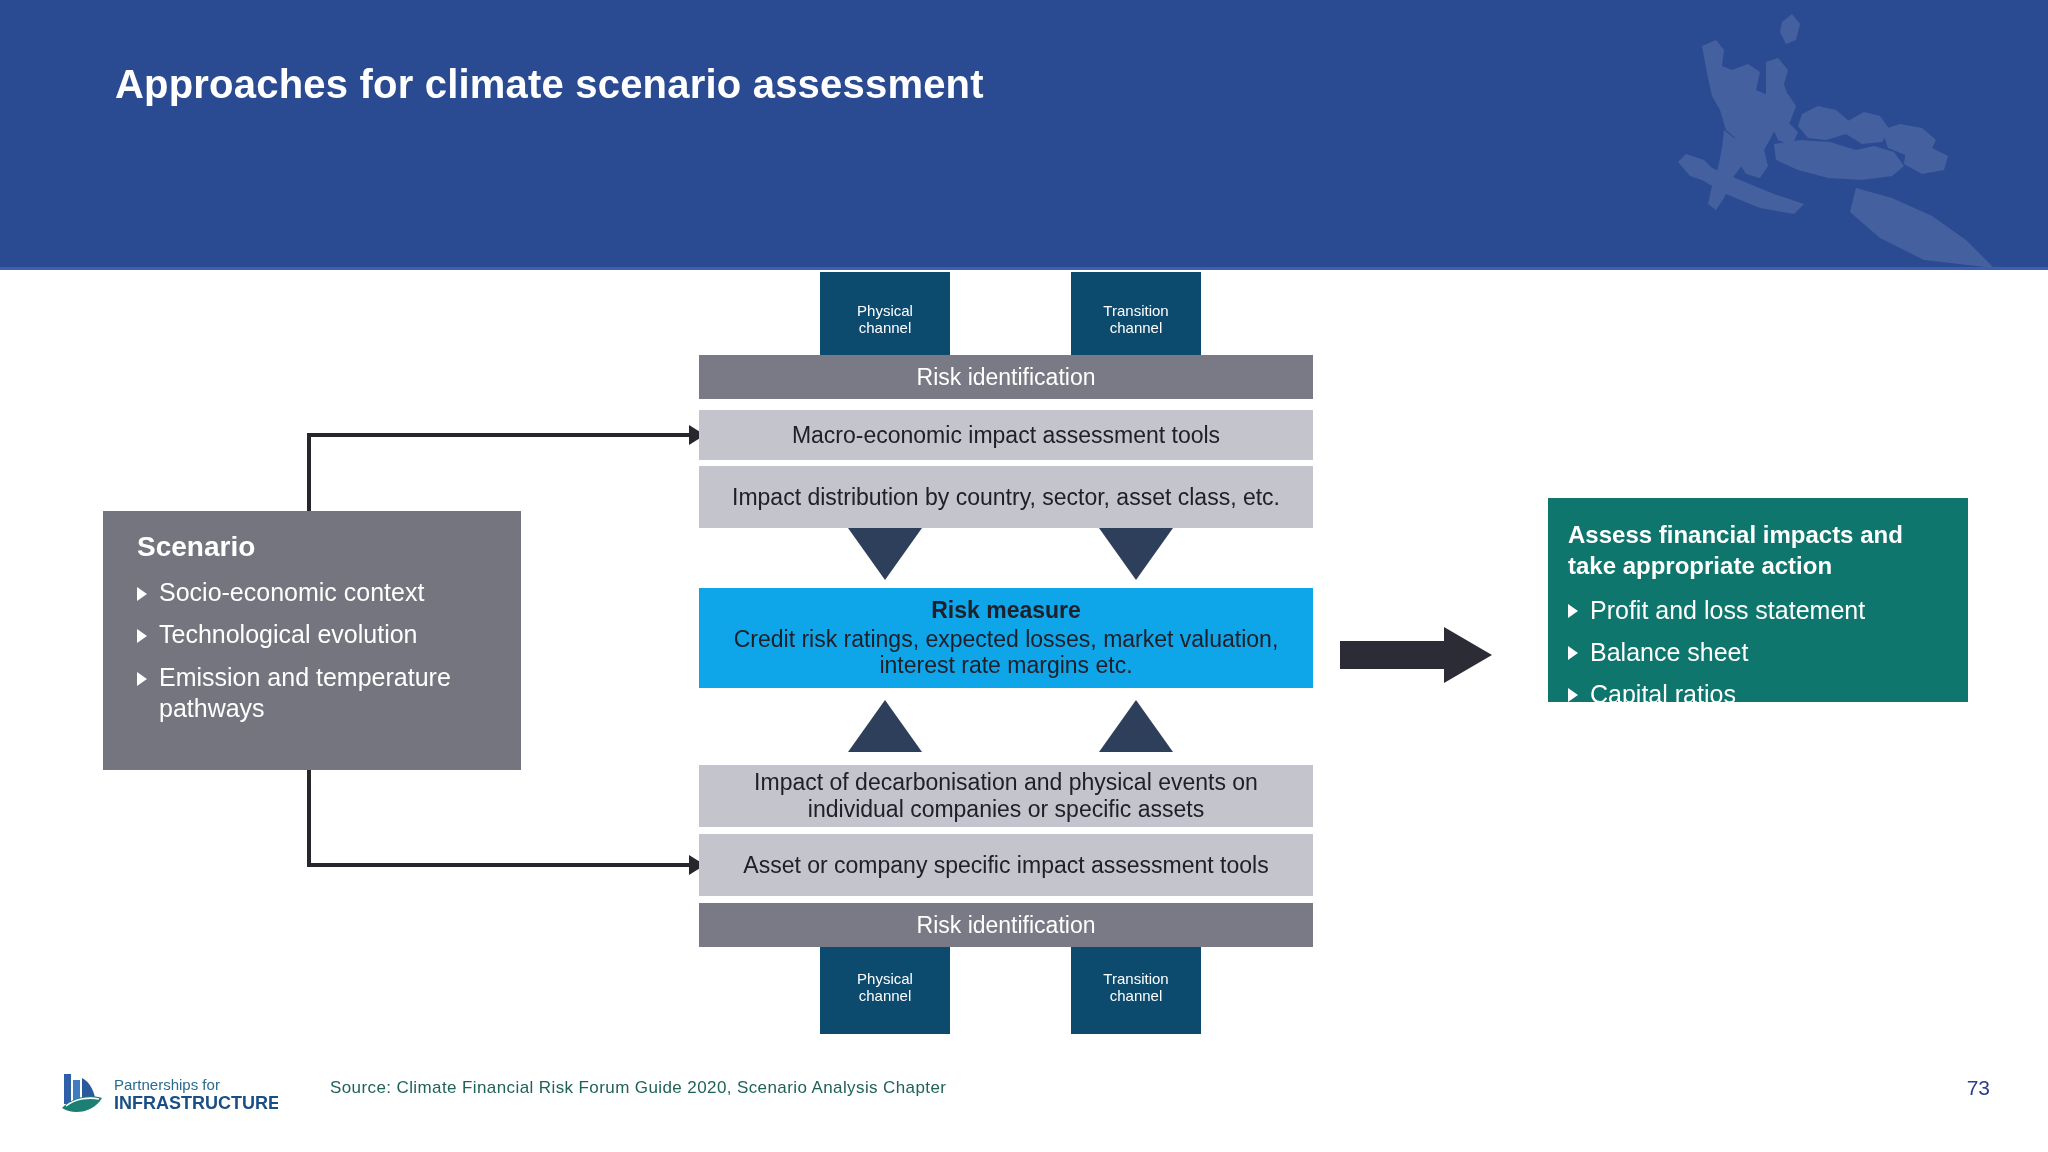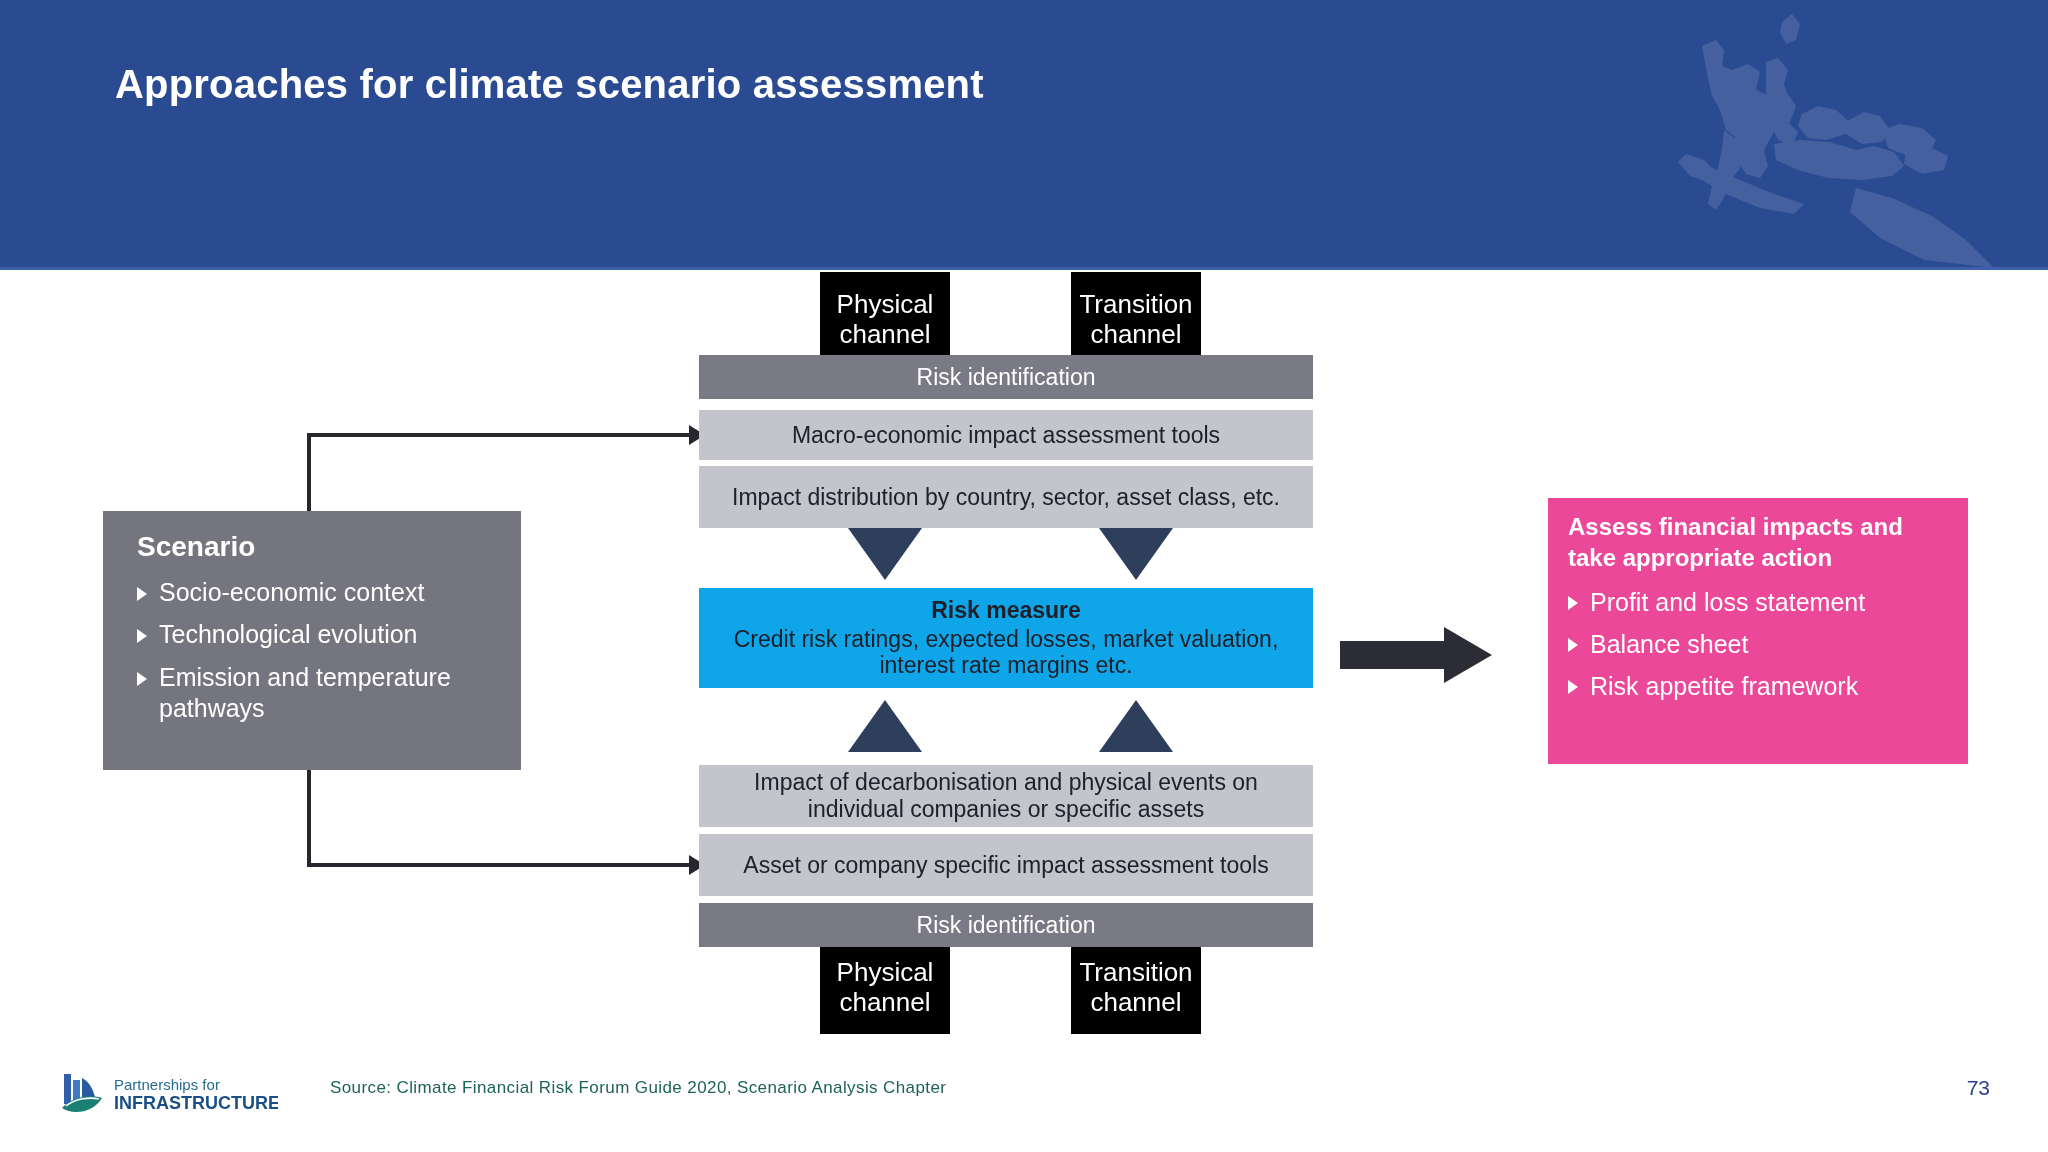--- a/index.html
+++ b/index.html
@@ -49,23 +49,23 @@
   .dbox {
     position: absolute;
     box-sizing: border-box;
     display: flex;
     align-items: center;
     justify-content: center;
     text-align: center;
     line-height: 1.16;
   }
   .channel {
-    background: #000000;
-    color: #ffffff;
-    font-size: 26px;
+    background: #0c4a6e;
+    color: #ffffff;
+    font-size: 15px;
     z-index: 3;
   }
   .band-dark {
     background: #7a7a86;
     color: #ffffff;
     font-size: 23px;
     z-index: 4;
   }
   .band-mid {
     background: #c3c4cc;
@@ -158,24 +158,24 @@
     position: absolute;
     left: 1340px; top: 627px;
     width: 152px; height: 56px;
     z-index: 5;
   }
 
   
   #outcome-box {
     position: absolute;
     left: 1548px; top: 498px;
-    width: 420px; height: 266px;
-    background: #ec4899;
+    width: 420px; height: 204px;
+    background: #0f766e;
     box-sizing: border-box;
-    padding: 14px 20px 0 20px;
+    padding: 22px 20px 0 20px;
     z-index: 5;
   }
   #outcome-title {
     color: #ffffff;
     font-size: 24px;
     font-weight: bold;
     line-height: 1.28;
     margin-bottom: 14px;
   }
   .oc-item {
@@ -307,20 +307,24 @@
   <div class="oc-item">
     <span class="bullet"></span>
     <span>Profit and loss statement</span>
   </div>
   <div class="oc-item">
     <span class="bullet"></span>
     <span>Balance sheet</span>
   </div>
   <div class="oc-item">
     <span class="bullet"></span>
+    <span>Capital ratios</span>
+  </div>
+  <div class="oc-item">
+    <span class="bullet"></span>
     <span>Risk appetite framework</span>
   </div>
 </div>
 
 <svg id="logo" viewBox="0 0 220 52">
   <g>
     <rect x="6" y="6" width="7" height="30" fill="#2f5fa8"></rect>
     <rect x="15" y="12" width="7" height="24" fill="#3f7dc0"></rect>
     <path d="M24 36 L24 10 C32 14 37 24 38 36 Z" fill="#2a5a9e"></path>
     <path d="M4 40 C14 28 34 26 44 30 C36 44 16 48 4 40 Z" fill="#1b7f74"></path>

